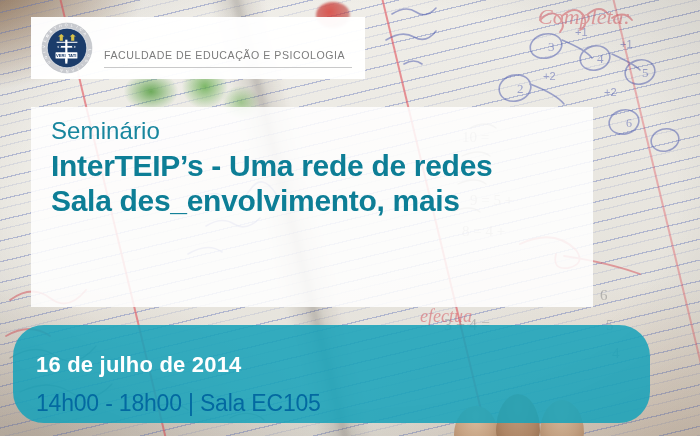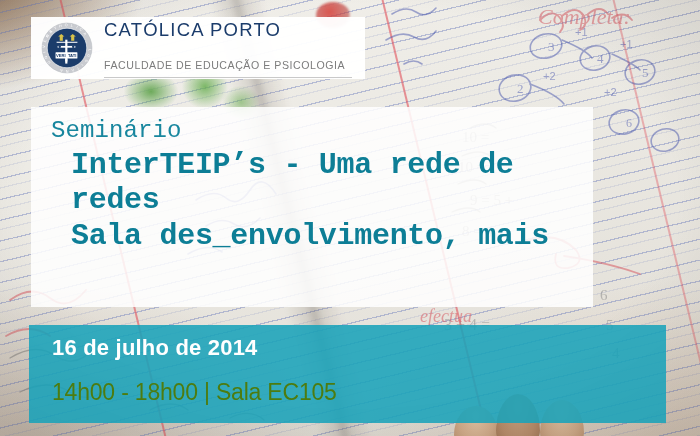--- a/index.html
+++ b/index.html
@@ -178,62 +178,61 @@
   }
 
   
   .title-panel {
     position: absolute;
     left: 31px; top: 107px;
     width: 562px; height: 200px;
     background: rgba(255,255,255,0.86);
     box-sizing: border-box;
     padding: 9px 0 0 20px;
-    font-family: Liberation Mono, monospace;
   }
   .kicker {
     font-size: 24px;
     color: #18869e;
     font-weight: 400;
     line-height: 1.25;
     letter-spacing: 0.1px;
   }
   .headline {
     margin-top: 2px;
     font-size: 30px;
     font-weight: bold;
     color: #0d7e96;
     line-height: 1.18;
     letter-spacing: -0.3px;
-    margin-left: 20px;
   }
   .headline .ln { display: block; }
 
   
   .info-bar {
     position: absolute;
-    left: 29px; top: 325px;
+    left: 13px; top: 325px;
     width: 637px; height: 98px;
     background: rgba(26,163,185,0.88);
     box-sizing: border-box;
-    padding: 9px 0 0 23px;
+    padding: 26px 0 0 23px;
+    border-radius: 31px;
   }
   .info-date {
     color: #ffffff;
     font-size: 22px;
     font-weight: bold;
     line-height: 1.25;
     letter-spacing: 0.2px;
   }
   .info-time {
-    color: #4d7c0f;
+    color: #0369a1;
     font-size: 23px;
     font-weight: 400;
     line-height: 1.3;
-    margin-top: 16px;
+    margin-top: 10px;
     letter-spacing: -0.2px;
   }
 </style>
 </head>
 <body>
 
 <div id="poster">
 
   <div class="bg">
     <div class="bg-base"></div>
@@ -355,21 +354,20 @@
       <rect x="46.6" y="34" width="4.2" height="42" fill="#ffffff"></rect>
       <rect x="32" y="46" width="34" height="3.4" fill="#ffffff"></rect>
       <circle cx="36" cy="47.6" r="2.4" fill="#1b3c6b"></circle>
       <circle cx="62" cy="47.6" r="2.4" fill="#1b3c6b"></circle>
       <rect x="28" y="58" width="42" height="12" rx="1" fill="#ffffff"></rect>
       <text x="38" y="67.4" text-anchor="middle" font-family="Liberation Sans, sans-serif" font-size="8" font-weight="bold" fill="#1b3c6b">VERI</text>
       <text x="60" y="67.4" text-anchor="middle" font-family="Liberation Sans, sans-serif" font-size="8" font-weight="bold" fill="#1b3c6b">TATI</text>
       <rect x="46.6" y="70" width="4.2" height="10" fill="#ffffff"></rect>
     </svg>
     <div class="logo-text">
-      <div class="logo-title">CATÓLICA PORTO</div>
       <div class="logo-sub">FACULDADE DE EDUCAÇÃO E PSICOLOGIA</div>
       <div class="logo-rule"></div>
     </div>
   </div>
 
   <div class="title-panel">
     <div class="kicker">Seminário</div>
     <div class="headline">
       <span class="ln">InterTEIP’s - Uma rede de redes</span>
       <span class="ln">Sala des_envolvimento, mais</span>

